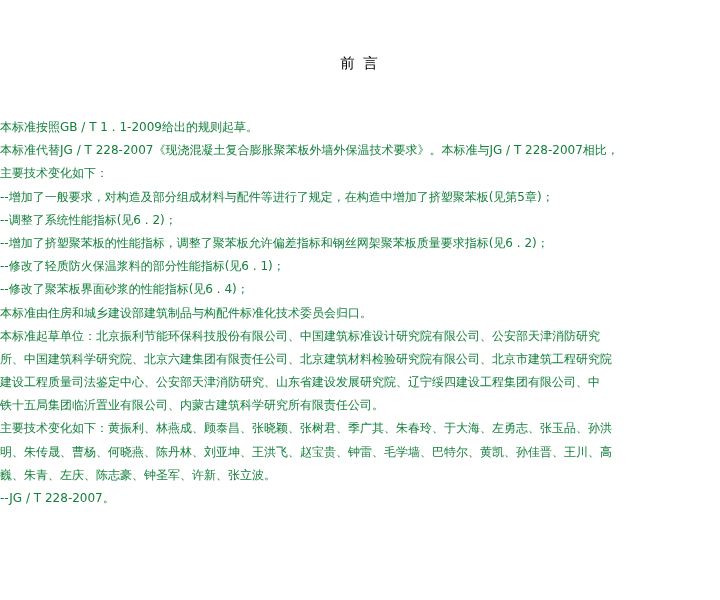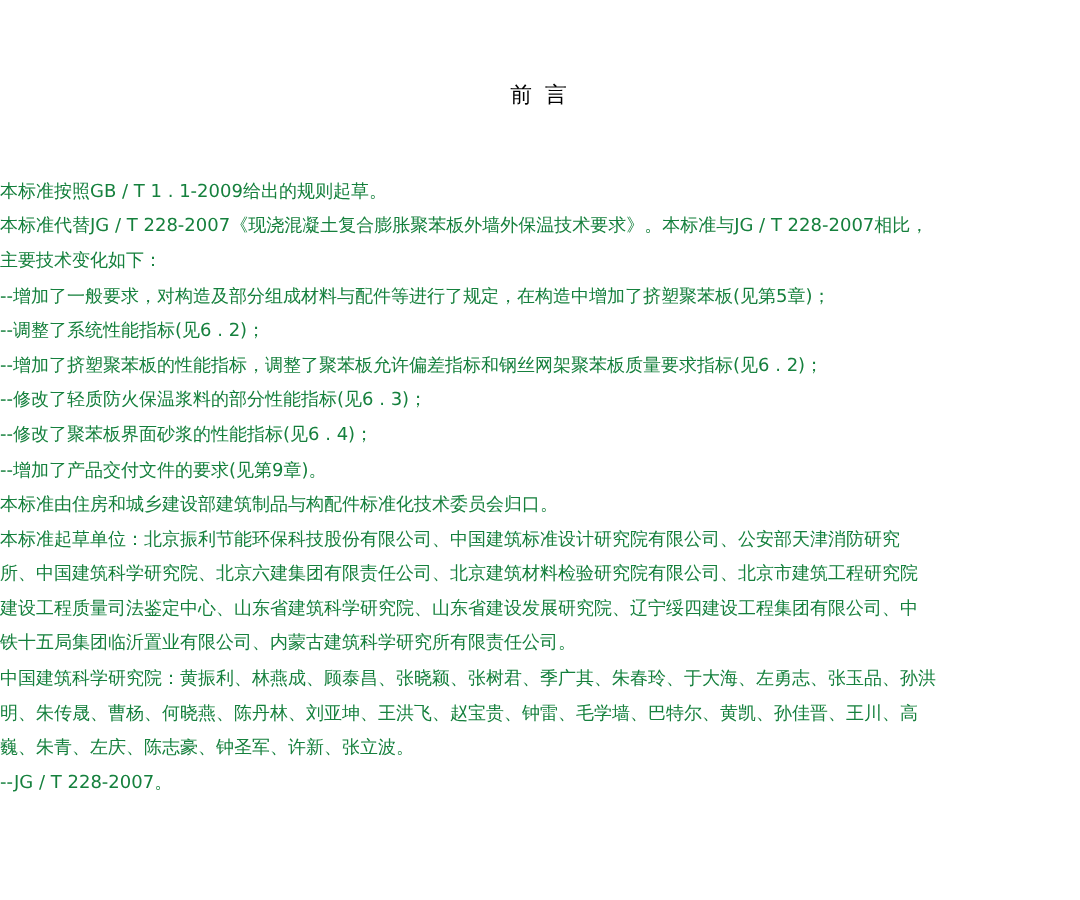--- a/index.html
+++ b/index.html
@@ -51,26 +51,25 @@
 
 <div class="page">
   <div class="doc-title">前 言</div>
   <div class="doc-body">
       <div class="text-line">本标准按照GB / T 1 . 1-2009给出的规则起草。</div>
       <div class="text-line">本标准代替JG / T 228-2007《现浇混凝土复合膨胀聚苯板外墙外保温技术要求》。本标准与JG / T 228-2007相比，</div>
       <div class="text-line">主要技术变化如下：</div>
       <div class="text-line">--增加了一般要求，对构造及部分组成材料与配件等进行了规定，在构造中增加了挤塑聚苯板(见第5章)；</div>
       <div class="text-line">--调整了系统性能指标(见6 . 2)；</div>
       <div class="text-line">--增加了挤塑聚苯板的性能指标，调整了聚苯板允许偏差指标和钢丝网架聚苯板质量要求指标(见6 . 2)；</div>
-      <div class="text-line">--修改了轻质防火保温浆料的部分性能指标(见6 . 3)；</div>
+      <div class="text-line">--修改了轻质防火保温浆料的部分性能指标(见6 . 1)；</div>
       <div class="text-line">--修改了聚苯板界面砂浆的性能指标(见6 . 4)；</div>
-      <div class="text-line">--增加了产品交付文件的要求(见第9章)。</div>
       <div class="text-line">本标准由住房和城乡建设部建筑制品与构配件标准化技术委员会归口。</div>
       <div class="text-line">本标准起草单位：北京振利节能环保科技股份有限公司、中国建筑标准设计研究院有限公司、公安部天津消防研究</div>
       <div class="text-line">所、中国建筑科学研究院、北京六建集团有限责任公司、北京建筑材料检验研究院有限公司、北京市建筑工程研究院</div>
-      <div class="text-line">建设工程质量司法鉴定中心、山东省建筑科学研究院、山东省建设发展研究院、辽宁绥四建设工程集团有限公司、中</div>
+      <div class="text-line">建设工程质量司法鉴定中心、公安部天津消防研究、山东省建设发展研究院、辽宁绥四建设工程集团有限公司、中</div>
       <div class="text-line">铁十五局集团临沂置业有限公司、内蒙古建筑科学研究所有限责任公司。</div>
-      <div class="text-line">中国建筑科学研究院：黄振利、林燕成、顾泰昌、张晓颖、张树君、季广其、朱春玲、于大海、左勇志、张玉品、孙洪</div>
+      <div class="text-line">主要技术变化如下：黄振利、林燕成、顾泰昌、张晓颖、张树君、季广其、朱春玲、于大海、左勇志、张玉品、孙洪</div>
       <div class="text-line">明、朱传晟、曹杨、何晓燕、陈丹林、刘亚坤、王洪飞、赵宝贵、钟雷、毛学墙、巴特尔、黄凯、孙佳晋、王川、高</div>
       <div class="text-line">巍、朱青、左庆、陈志豪、钟圣军、许新、张立波。</div>
       <div class="text-line">--JG / T 228-2007。</div>
     </div>
 </div>
 
 </body></html>

